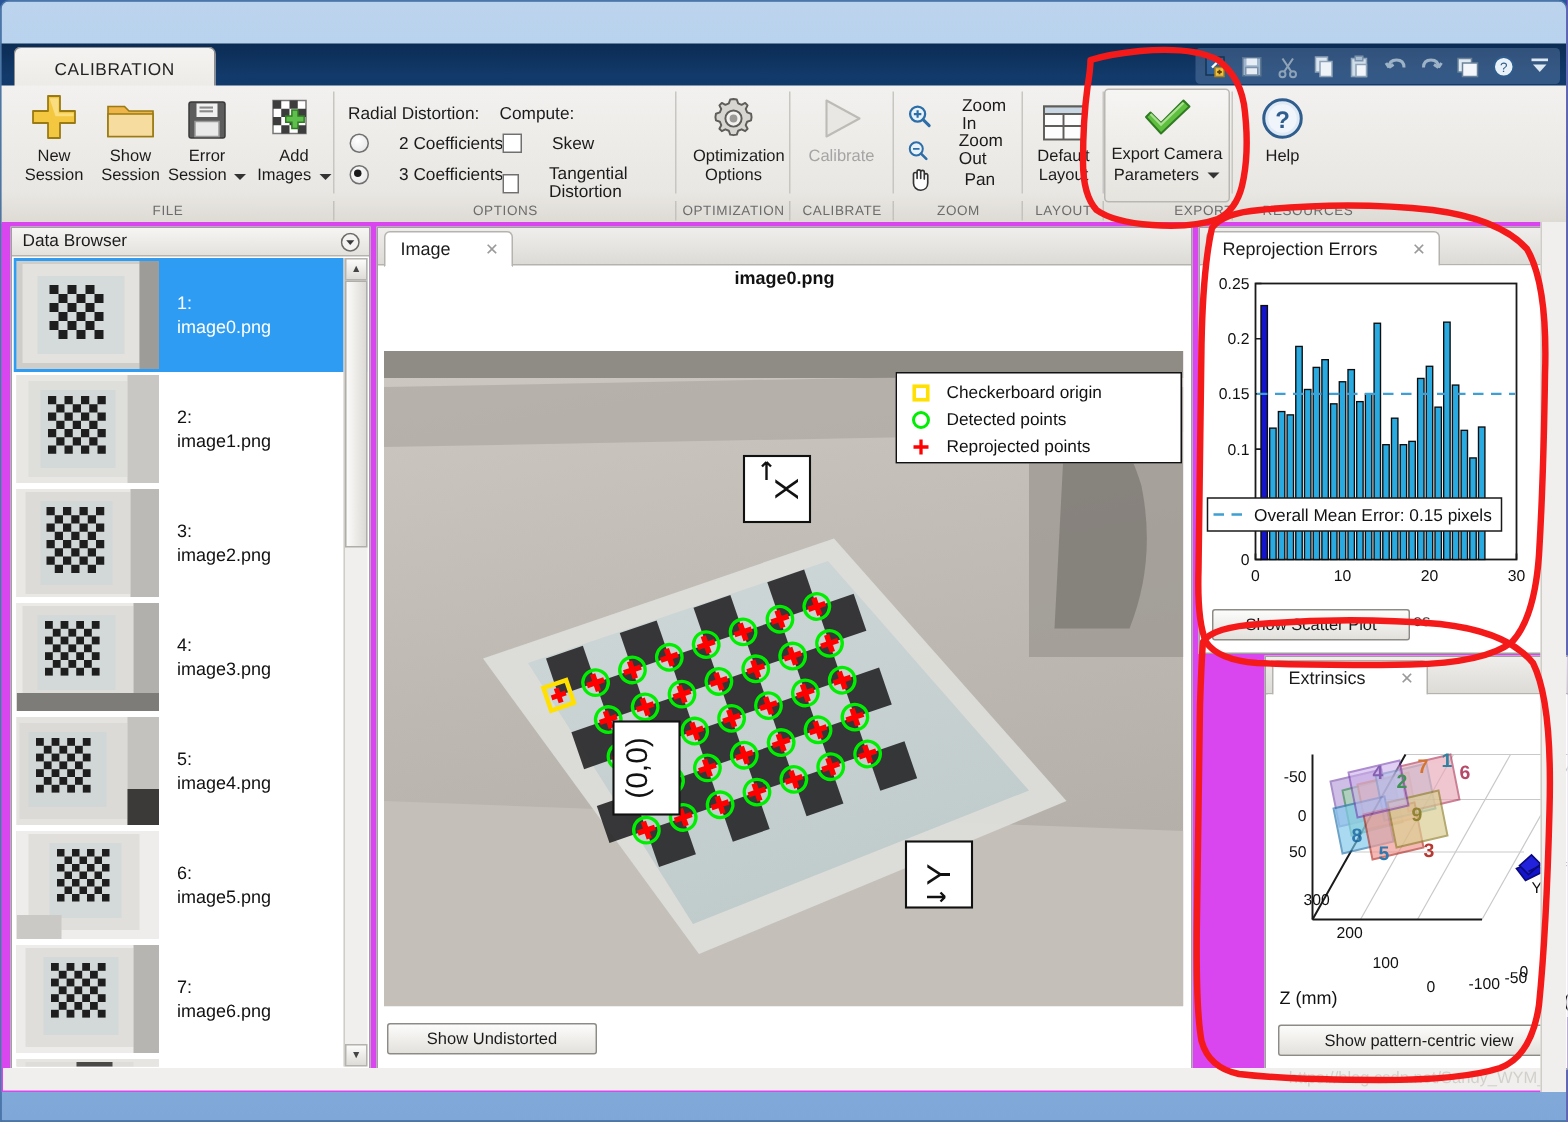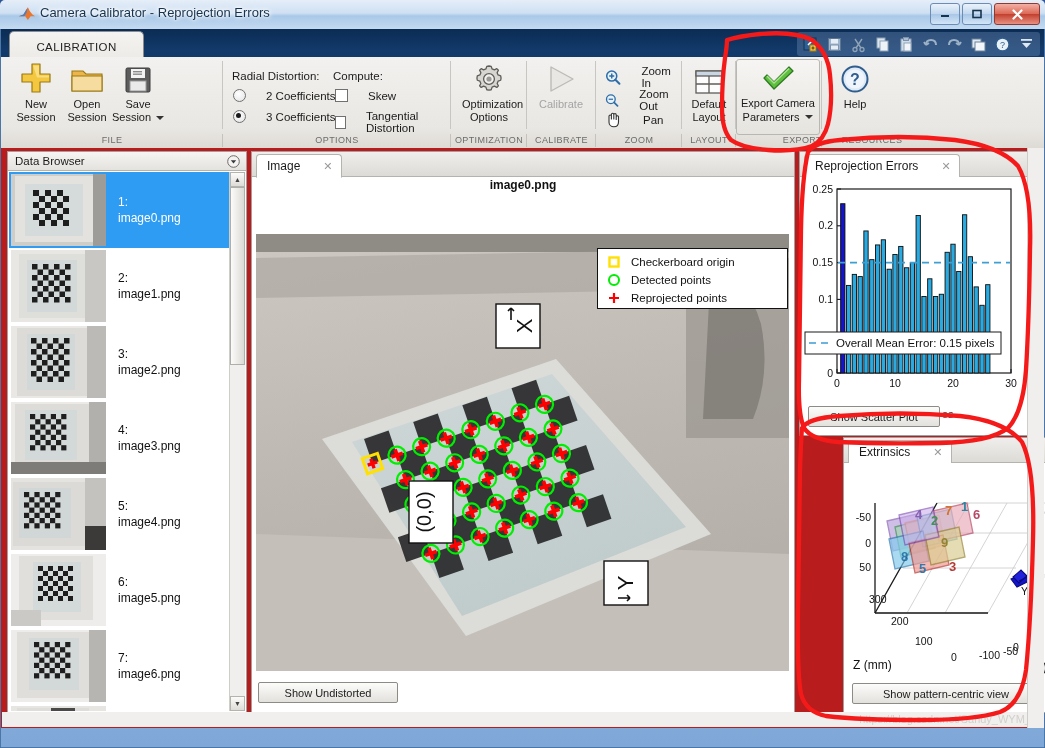--- a/index.html
+++ b/index.html
@@ -89,21 +89,21 @@
   }
   .optlabel{position:absolute;font-size:11.5px;color:#1b1b1b;}
   .exportwrap{
     position:absolute;left:735px;top:2px;width:82px;height:74px;
     border:1px solid #b9b7b2;border-radius:3px;
     background:linear-gradient(to bottom,#f6f5f3,#e6e4df);
   }
 
   
   .bodyarea{
-    position:absolute;left:1px;top:148px;width:1043px;height:580px;background:#b91c1c;
+    position:absolute;left:1px;top:148px;width:1043px;height:580px;background:#d946ef;
   }
 
   
   .dbpanel{position:absolute;left:6px;top:3px;width:238px;height:560px;background:#fff;border:1px solid #a0a0a0;}
   .dbheader{
     position:absolute;left:0;top:0;width:100%;height:19px;
     background:linear-gradient(to bottom,#f6f5f3,#e4e2dd);border-bottom:1px solid #b5b3ae;
     font-size:11.5px;color:#1b1b1b;display:flex;align-items:center;padding-left:7px;box-sizing:border-box;
   }
   .dbheader .caret{position:absolute;right:6px;top:3px;width:13px;height:13px;}
@@ -151,44 +151,20 @@
   
   .annot{position:absolute;left:0;top:0;width:1045px;height:748px;pointer-events:none;}
   .vsb{position:absolute;right:1px;top:148px;width:16px;height:580px;background:#f0efed;border-left:1px solid #cfcdc8;}
 </style>
 </head>
 <body>
 
 <div class="app">
   <div class="winframe"></div>
 
-  <div class="titlebar">
-    <svg class="mlogo" viewBox="0 0 20 18">
-      <path d="M1 11 L6 9 L9 4 L11 1 L13 5 L16 9 L19 11 L14 11 L11 15 L8 11 Z" fill="#e8762c"></path>
-      <path d="M1 11 L6 9 L9 4 L10.5 2 L9.5 7 L7 11 Z" fill="#4b7fc4"></path>
-    </svg>
-    <div class="title-text">Camera Calibrator - Reprojection Errors</div>
-    <div class="wbtns">
-      <div class="wbtn">
-        <svg width="12" height="10" viewBox="0 0 12 10">
-            <rect x="2" y="6" width="8" height="2" fill="#17334e"></rect>
-          </svg>
-      </div>
-      <div class="wbtn">
-        <svg width="12" height="10" viewBox="0 0 12 10">
-            <rect x="2" y="1.5" width="8" height="7" fill="none" stroke="#17334e" stroke-width="1.6"></rect>
-          </svg>
-      </div>
-      <div class="wbtn close">
-        <svg width="13" height="11" viewBox="0 0 13 11">
-            <path d="M2.5 1.5 L10.5 9.5 M10.5 1.5 L2.5 9.5" stroke="#fff" stroke-width="2.2" stroke-linecap="round"></path>
-          </svg>
-      </div>
-    </div>
-  </div>
 
   <div class="ribbonbg"></div>
 
   <div class="tabstrip">
     <div class="ribtab">
       <span>CALIBRATION</span>
     </div>
   </div>
 
   <div class="qat">
@@ -272,36 +248,59 @@
         <div>New</div>
         <div>Session</div>
       </div>
       <div class="bigbtn" style="left:59px;">
         <div class="ico">
           <svg width="34" height="30" viewBox="0 0 34 30">
             <path d="M2 6 h11 l3 3 h16 v17 h-30 z" fill="#eeb54a" stroke="#9a7a12" stroke-width="1.1"></path>
             <path d="M2 11 h30 v15 h-30 z" fill="#f7dca0" stroke="#9a7a12" stroke-width="1.1"></path>
           </svg>
         </div>
-        <div>Open</div>
+        <div>Show</div>
         <div>Session</div>
       </div>
       <div class="bigbtn" style="left:110px;">
         <div class="ico">
           <svg width="30" height="30" viewBox="0 0 30 30">
             <rect x="3" y="3" width="24" height="24" rx="1.5" fill="#5c5c5c" stroke="#3a3a3a"></rect>
             <rect x="8" y="4" width="14" height="9" fill="#f2f2f2"></rect>
             <rect x="10" y="6" width="9" height="1.4" fill="#8a8a8a"></rect>
             <rect x="10" y="8.5" width="9" height="1.4" fill="#8a8a8a"></rect>
             <rect x="7" y="16" width="16" height="10" fill="#eaeaea" stroke="#9a9a9a"></rect>
           </svg>
         </div>
-        <div>Save</div>
+        <div>Error</div>
         <div style="display:flex;align-items:center;justify-content:center;gap:5px;">
           <span>Session</span>
+          <span style="border-left:4px solid transparent;border-right:4px solid transparent;border-top:4px solid #333;"></span>
+        </div>
+      </div>
+      <div class="bigbtn" style="left:168px;">
+        <div class="ico">
+          <svg width="32" height="30" viewBox="0 0 32 30">
+            <rect x="2" y="2" width="22" height="22" fill="#fff" stroke="#777"></rect>
+            <g fill="#3d3d3d">
+              <rect x="2" y="2" width="5.5" height="5.5"></rect>
+                <rect x="13" y="2" width="5.5" height="5.5"></rect>
+              <rect x="7.5" y="7.5" width="5.5" height="5.5"></rect>
+                <rect x="18.5" y="7.5" width="5.5" height="5.5"></rect>
+              <rect x="2" y="13" width="5.5" height="5.5"></rect>
+                <rect x="13" y="13" width="5.5" height="5.5"></rect>
+              <rect x="7.5" y="18.5" width="5.5" height="5.5"></rect>
+                <rect x="18.5" y="18.5" width="5.5" height="5.5"></rect>
+            </g>
+            <path d="M19 15 h5 v5 h5 v5 h-5 v5 h-5 v-5 h-5 v-5 h5 z" transform="translate(-1,-4) scale(.82)" fill="#5fbf4d" stroke="#2f7a22" stroke-width="1.2"></path>
+          </svg>
+        </div>
+        <div>Add</div>
+        <div style="display:flex;align-items:center;justify-content:center;gap:5px;">
+          <span>Images</span>
           <span style="border-left:4px solid transparent;border-right:4px solid transparent;border-top:4px solid #333;"></span>
         </div>
       </div>
       <div class="sep"></div>
     </div>
 
     <div class="grp" style="left:222px;width:228px;">
       <div class="optlabel" style="left:9px;top:13px;">Radial Distortion:</div>
       <div class="optlabel" style="left:110px;top:13px;">Compute:</div>
 

